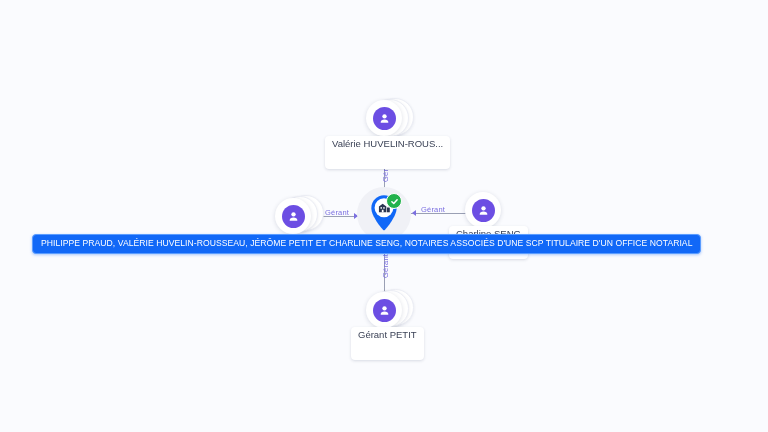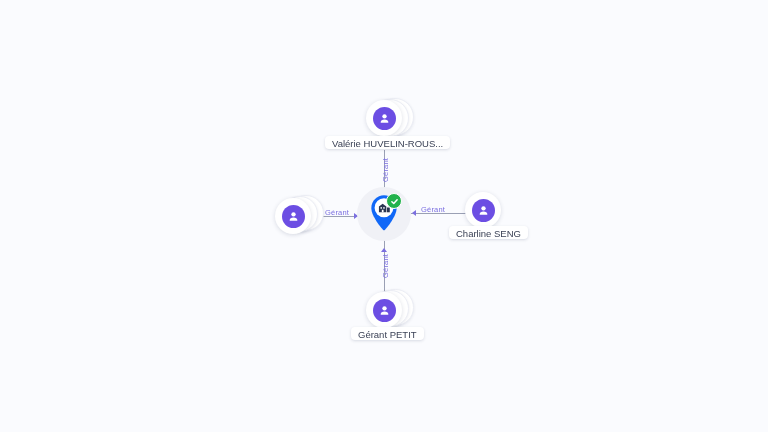--- a/index.html
+++ b/index.html
@@ -89,21 +89,21 @@
     display: flex;
     align-items: center;
     justify-content: center;
   }
   .avatar-inner svg { display: block; }
 
   .node-label {
     position: absolute;
     background: #ffffff;
     border-radius: 4px;
-    padding: 3px 7px 0 7px;
+    padding: 3px 7px 20px 7px;
     font-size: 9.5px;
     color: #3b4256;
     white-space: nowrap;
     box-shadow: 0 1px 3px rgba(40,50,90,.16);
     line-height: 1.1;
   }
 
   
   .halo {
     position: absolute;
@@ -233,14 +233,15 @@
         </g>
       </svg>
     </div>
     <div class="check-badge" style="left:2px; top:-21px;">
       <svg width="9" height="9" viewBox="0 0 24 24" fill="none" stroke="#ffffff" stroke-width="4" stroke-linecap="round" stroke-linejoin="round">
         <polyline points="5,12.5 10,17.5 19,7.5"></polyline>
       </svg>
     </div>
   </div>
 
+  <div class="banner" style="left:32px; top:234px;">PHILIPPE PRAUD, VALÉRIE HUVELIN-ROUSSEAU, JÉRÔME PETIT ET CHARLINE SENG, NOTAIRES ASSOCIÉS D'UNE SCP TITULAIRE D'UN OFFICE NOTARIAL</div>
 
 </div>
 
 </body></html>

